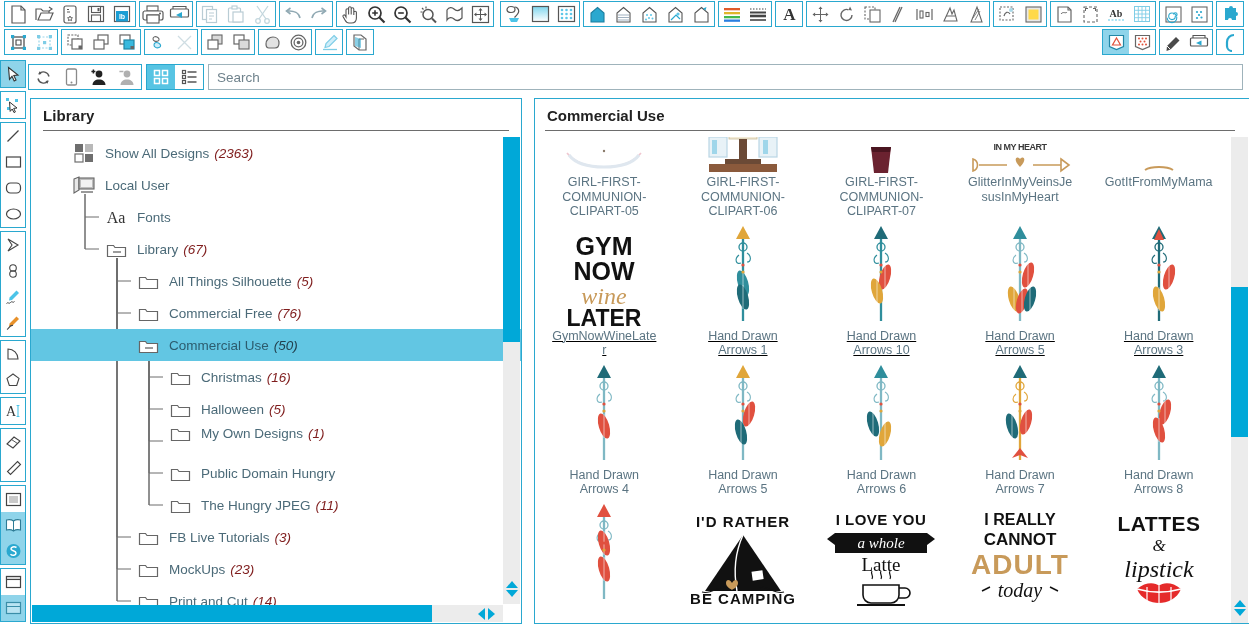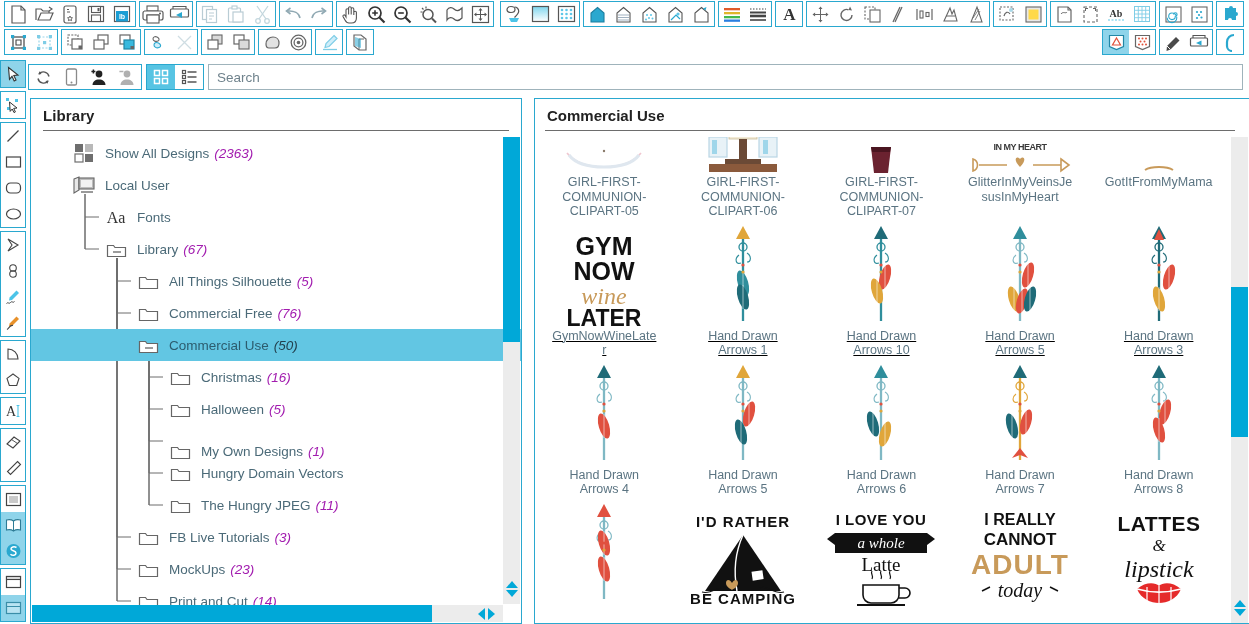--- a/index.html
+++ b/index.html
@@ -82,21 +82,21 @@
     height: 487px; overflow: hidden;
     font-size: 13.5px;
   }
   .trow {
     position: relative; height: 32px; display: flex; align-items: center;
     color: #4b6a78;
   }
   .trow.active { background: #62c6e3; }
   .trow .tlabel { color: #4b6a78; white-space: nowrap; }
   .trow.active .tlabel { color: #2c5c6e; }
-  .tcount { font-style: italic; color: #a21caf; margin-left: 5px; }
+  .tcount { font-style: italic; color: #7f1d1d; margin-left: 5px; }
   .trow.active .tcount { color: #22404e; }
   .ticon { width: 26px; height: 22px; display:flex; align-items:center; justify-content:center; flex: 0 0 auto; margin-right: 8px; }
 
   
   #lib-vscroll {
     position: absolute; right: 1px; top: 38px; width: 17px; bottom: 19px;
     background: #ececec;
   }
   #lib-vthumb { position:absolute; left:0; top:0; width: 17px; height: 205px; background: #00a8d8; }
   #lib-vbtns { position: absolute; right: 1px; bottom: 19px; width: 17px; height: 30px; background:#ececec;
@@ -996,36 +996,36 @@
         </div>
         <div class="trow" style="position: absolute; left: 0px; right: 0px; top: 262px;">
           <span class="ticon" style="margin-left: 136px;">
             <svg width="21" height="17" viewBox="0 0 21 17">
               <path d="M1.5 4.5h6l1.5 2h10.5v9H1.5z" fill="#fff" stroke="#666" stroke-width="1.2"></path>
             </svg>
           </span>
           <span class="tlabel">Halloween</span>
           <span class="tcount">(5)</span>
         </div>
-        <div class="trow" style="position: absolute; left: 0px; right: 0px; top: 304px;">
+        <div class="trow" style="position: absolute; left: 0px; right: 0px; top: 286px;">
           <span class="ticon" style="margin-left: 136px;">
             <svg width="21" height="17" viewBox="0 0 21 17">
               <path d="M1.5 4.5h6l1.5 2h10.5v9H1.5z" fill="#fff" stroke="#666" stroke-width="1.2"></path>
             </svg>
           </span>
           <span class="tlabel">My Own Designs</span>
           <span class="tcount">(1)</span>
         </div>
         <div class="trow" style="position: absolute; left: 0px; right: 0px; top: 326px;">
           <span class="ticon" style="margin-left: 136px;">
             <svg width="21" height="17" viewBox="0 0 21 17">
               <path d="M1.5 4.5h6l1.5 2h10.5v9H1.5z" fill="#fff" stroke="#666" stroke-width="1.2"></path>
             </svg>
           </span>
-          <span class="tlabel">Hungry Domain Vectors</span>
+          <span class="tlabel">Public Domain Hungry</span>
         </div>
         <div class="trow" style="position: absolute; left: 0px; right: 0px; top: 358px;">
           <span class="ticon" style="margin-left: 136px;">
             <svg width="21" height="17" viewBox="0 0 21 17">
               <path d="M1.5 4.5h6l1.5 2h10.5v9H1.5z" fill="#fff" stroke="#666" stroke-width="1.2"></path>
             </svg>
           </span>
           <span class="tlabel">The Hungry JPEG</span>
           <span class="tcount">(11)</span>
         </div>

